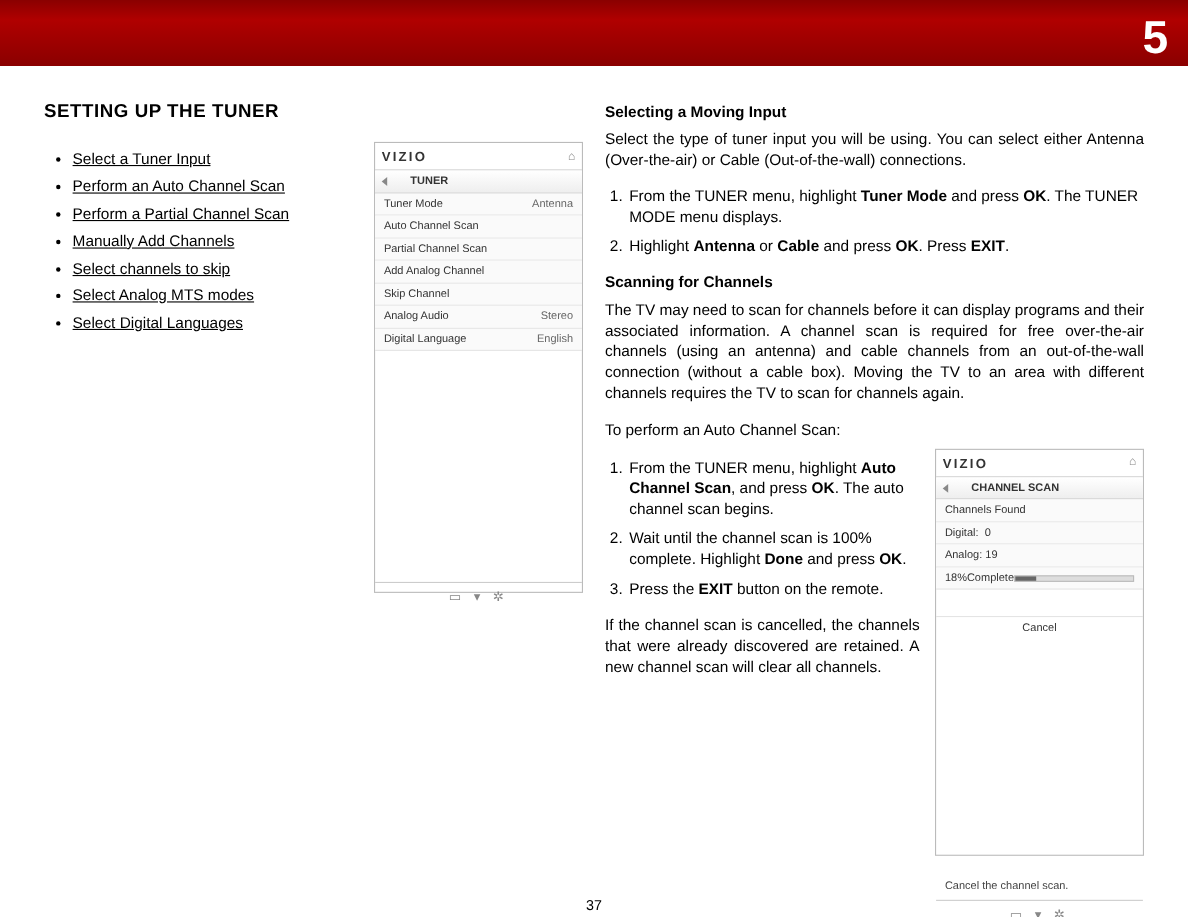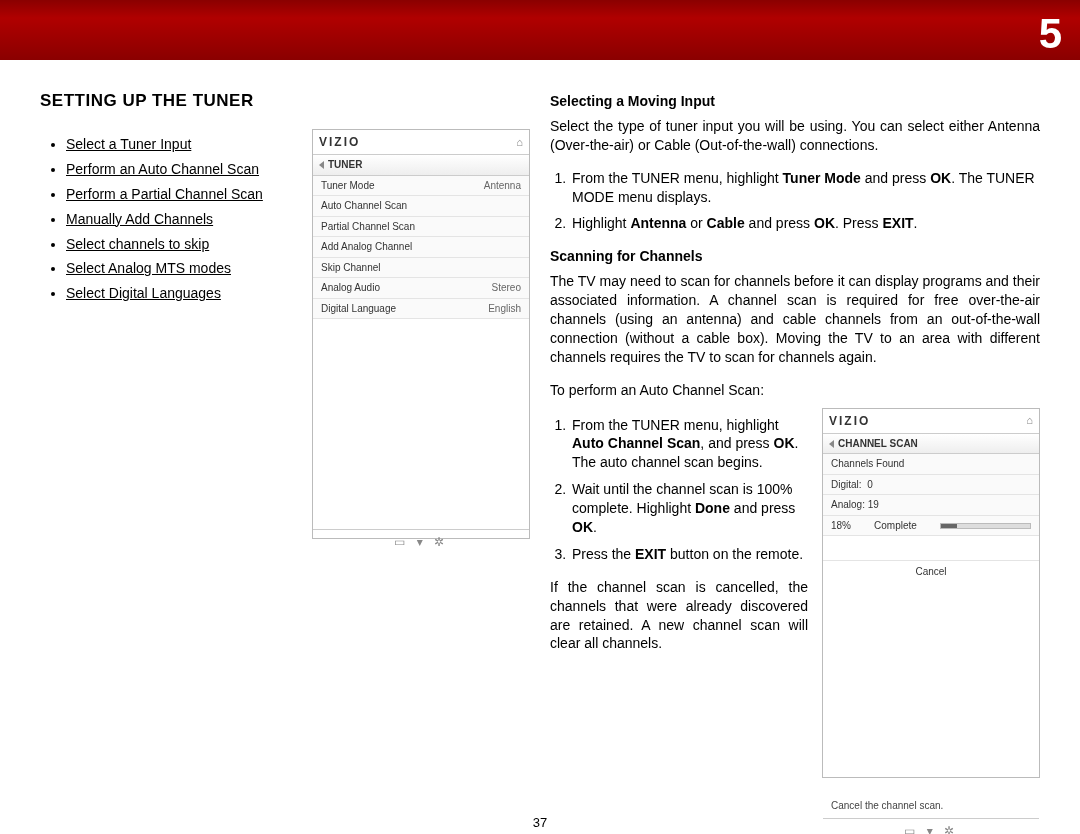--- a/index.html
+++ b/index.html
@@ -43,41 +43,41 @@
   }
   .intro { margin-bottom: 8px; }
   .bullets { margin-left: 26px; margin-bottom: 10px; }
   .bullets li { margin: 6px 0; list-style: disc; text-decoration: underline; }
   .left-split {
     display: flex;
     gap: 18px;
   }
   .left-text { flex: 1; }
   .osd {
-    width: 218px;
+    width: 190px;
     border: 1px solid #bbb;
     background: #fff;
     font-size: 11px;
     color: #333;
     display: flex;
     flex-direction: column;
   }
   .osd-header {
     display: flex;
     align-items: center;
     justify-content: space-between;
     padding: 4px 6px;
     border-bottom: 1px solid #ccc;
   }
   .osd-header .brand { font-weight: 700; letter-spacing: 2px; font-size: 12px; }
   .osd-header .home { font-size: 11px; color: #888; }
   .osd-title {
     display: flex;
     align-items: center;
-    gap: 4px;
+    gap: 21px;
     background: linear-gradient(#fff,#eee);
     padding: 3px 6px;
     border-bottom: 1px solid #ccc;
     font-size: 10px;
     font-weight: 600;
   }
   .osd-title .tri {
     width: 0; height: 0;
     border-top: 4px solid transparent;
     border-bottom: 4px solid transparent;
@@ -111,21 +111,21 @@
   .ol li { margin: 8px 0; padding-left: 2px; }
   .right-split {
     display: flex;
     gap: 14px;
     align-items: flex-start;
   }
   .right-split .text-col { flex: 1; }
   .progress-row {
     display: flex;
     align-items: center;
-    gap: 23px;
+    gap: 0;
   }
   .progress-bar {
     flex: 1;
     height: 6px;
     background: #ddd;
     position: relative;
     border: 1px solid #bbb;
   }
   .progress-bar .fill {
     position: absolute;

